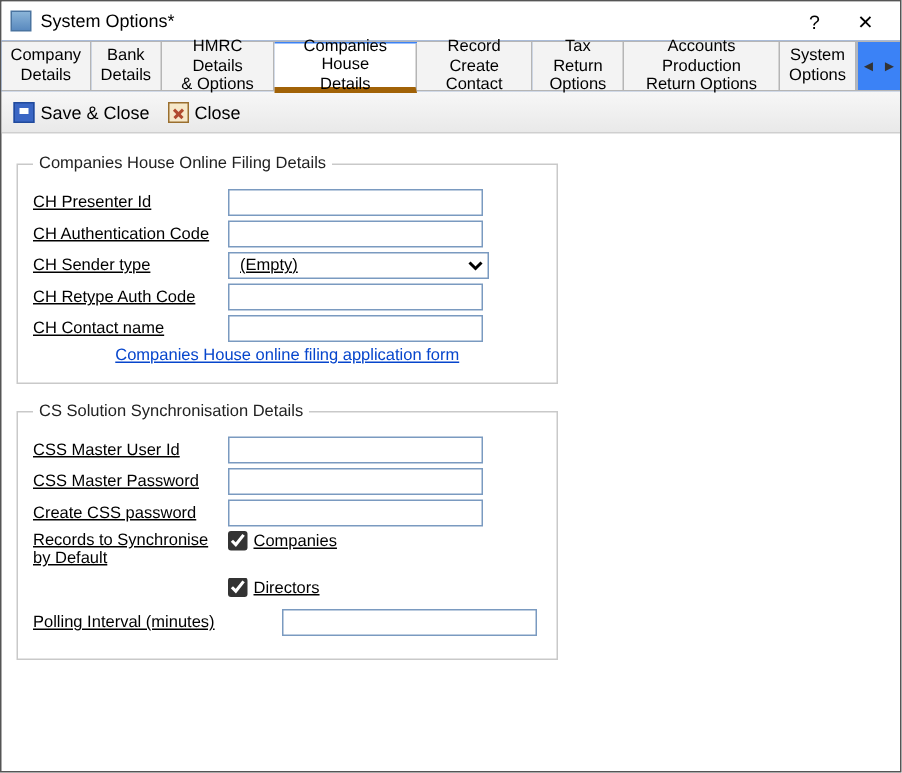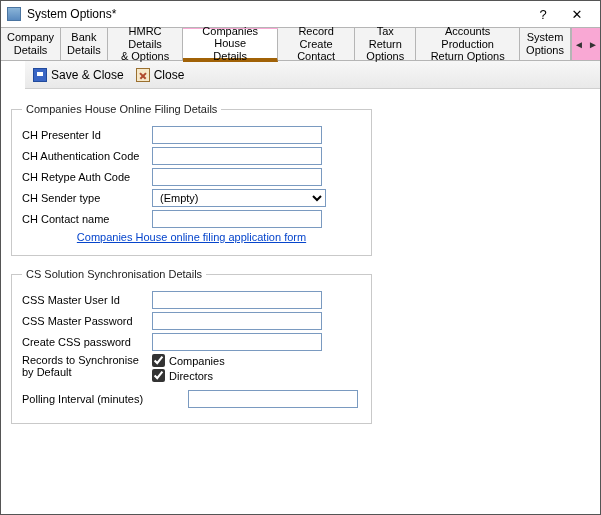--- a/index.html
+++ b/index.html
@@ -32,21 +32,21 @@
   .titlebar .winbtn {
     width: 34px; height: 22px;
     display: flex; align-items: center; justify-content: center;
     font-size: 13px;
   }
   .tabstrip {
     display: flex;
     align-items: stretch;
     border-top: 1px solid #b5b5b5;
     border-bottom: 1px solid #b5b5b5;
-    background: #f9a8d4;
+    background: #3b82f6;
     height: 34px;
   }
   .tab {
     border-right: 1px solid #b5b5b5;
     padding: 2px 6px;
     display: flex;
     align-items: center;
     justify-content: center;
     text-align: center;
     line-height: 1.15;
@@ -73,51 +73,50 @@
     font-size: 10px; color:#333;
   }
   .toolbar {
     height: 28px;
     background: linear-gradient(#f7f7f7,#e9e9e9);
     border-bottom: 1px solid #cfcfcf;
     display: flex;
     align-items: center;
     padding: 0 8px;
     gap: 12px;
-    margin-left: 24px;
   }
   .toolbtn { display: flex; align-items: center; gap: 4px; font-size: 12px; }
   .icon-save { width:14px;height:14px;background:#3a66c4;border:1px solid #214a9c;position:relative;}
   .icon-save::after{content:"";position:absolute;left:3px;top:3px;width:6px;height:4px;background:#fff;}
   .icon-close { width:14px;height:14px;border:1px solid #9a6f2f;background:#f6e8c9;position:relative;}
   .icon-close::before,.icon-close::after{content:"";position:absolute;left:2px;top:6px;width:8px;height:1.5px;background:#b04a2e;}
   .icon-close::before{transform:rotate(45deg);} .icon-close::after{transform:rotate(-45deg);}
   .content { padding: 8px 10px; }
   fieldset {
     border: 1px solid #c9c9c9;
     margin: 6px 0 12px 0;
     padding: 8px 10px 12px 10px;
     width: 361px;
   }
   legend { font-size: 11px; padding: 0 4px; color:#222; }
-  .row { display: flex; align-items: center; margin: 3px 0; }
+  .row { display: flex; align-items: center; margin: 3px 0; text-decoration: underline; }
   .row label { width: 130px; font-size: 11px; }
   .row input[type="text"], .row input[type="password"], .row select, .row .numbox {
     height: 18px;
     border: 1px solid #7a9ac0;
     font-size: 11px;
     padding: 0 3px;
     background:#fff;
   }
   .row input[type="text"], .row input[type="password"] { width: 170px; }
   .row select { width: 174px; }
   .numbox { width: 40px; background:#eaf2fb; }
   .linkrow { text-align: center; margin-top: 0; }
   .linkrow a { color: #0645cc; font-size: 11px; text-decoration: underline; }
-  .chkcol { display: flex; flex-direction: column; gap: 2px; }
+  .chkcol { display: flex; flex-direction: column; gap: 18px; }
   .chk { display:flex; align-items:center; gap:4px; }
   .chk input { width:13px; height:13px; margin:0; accent-color:#333;}
 </style>
 </head>
 <body>
 
 <div class="titlebar">
   <div class="app-icon"></div>
   <div class="title">System Options*</div>
   <div class="winbtn">?</div>
@@ -165,28 +164,28 @@
 
     <div class="row">
       <label>CH Presenter Id</label>
       <input type="text" value="" style="">
     </div>
     <div class="row">
       <label>CH Authentication Code</label>
       <input type="text" value="" style="">
     </div>
     <div class="row">
-      <label>CH Retype Auth Code</label>
-      <input type="text" value="" style="">
-    </div>
-    <div class="row">
       <label>CH Sender type</label>
       <select>
         <option>(Empty)</option>
       </select>
+    </div>
+    <div class="row">
+      <label>CH Retype Auth Code</label>
+      <input type="text" value="" style="">
     </div>
     <div class="row">
       <label>CH Contact name</label>
       <input type="text" value="" style="">
     </div>
     <div class="linkrow">
       <a href="#">Companies House online filing application form</a>
     </div>
   </fieldset>
 

